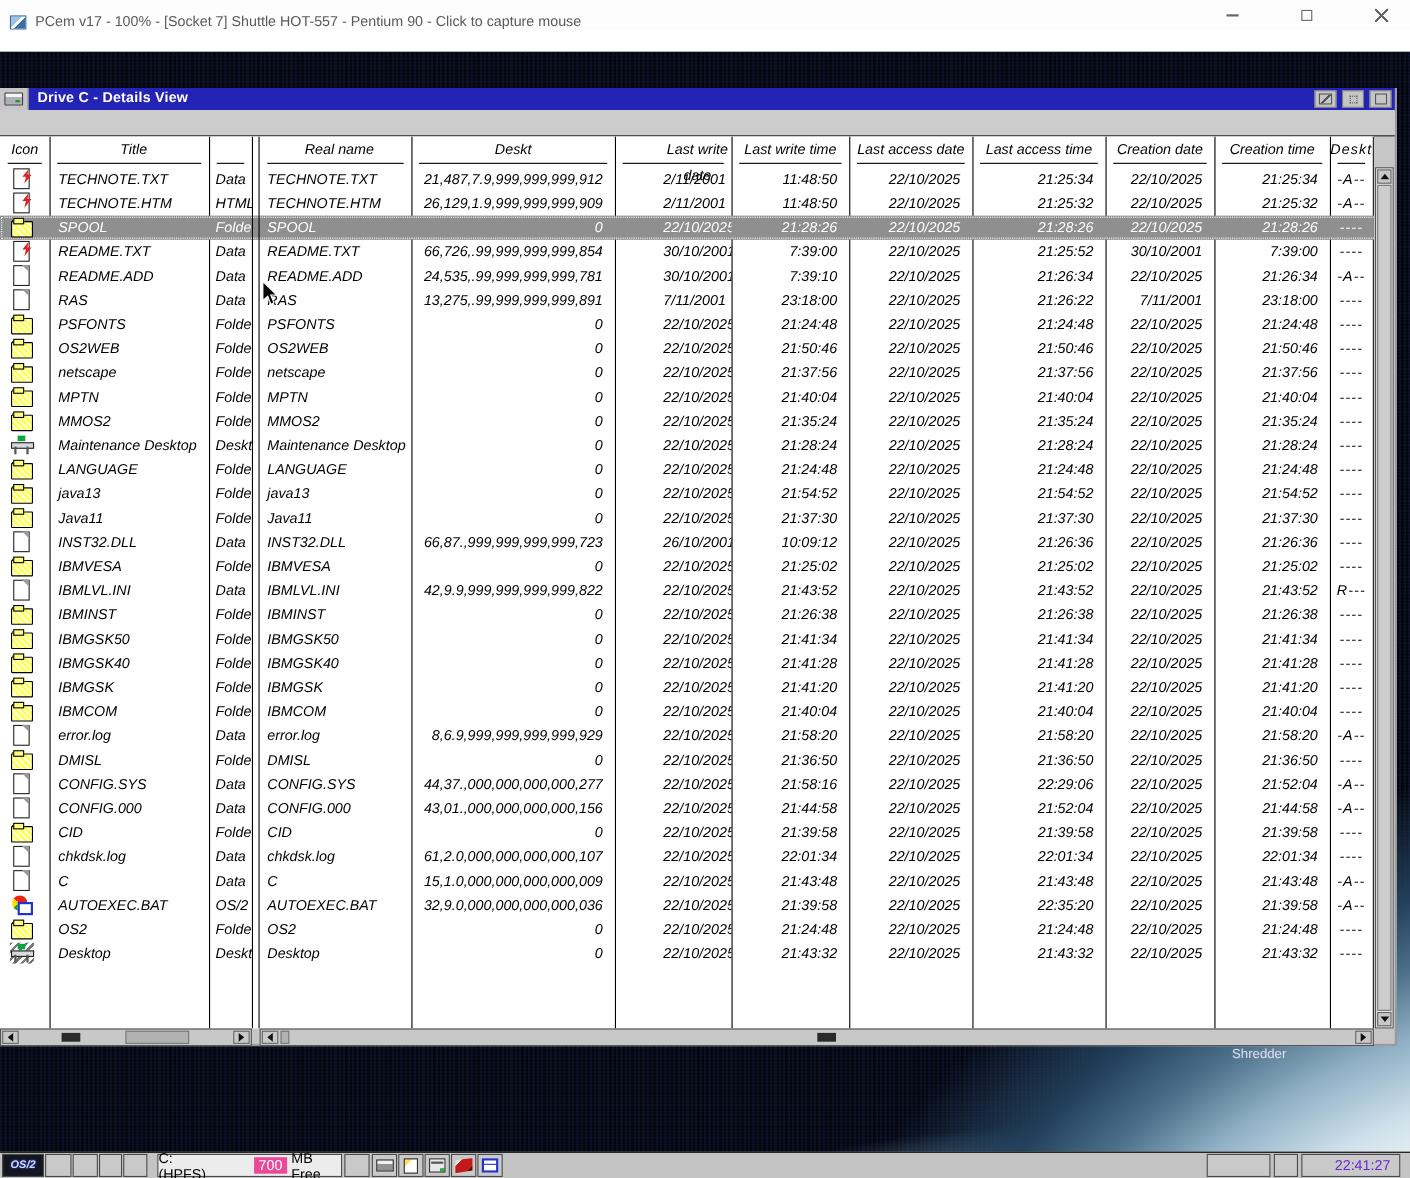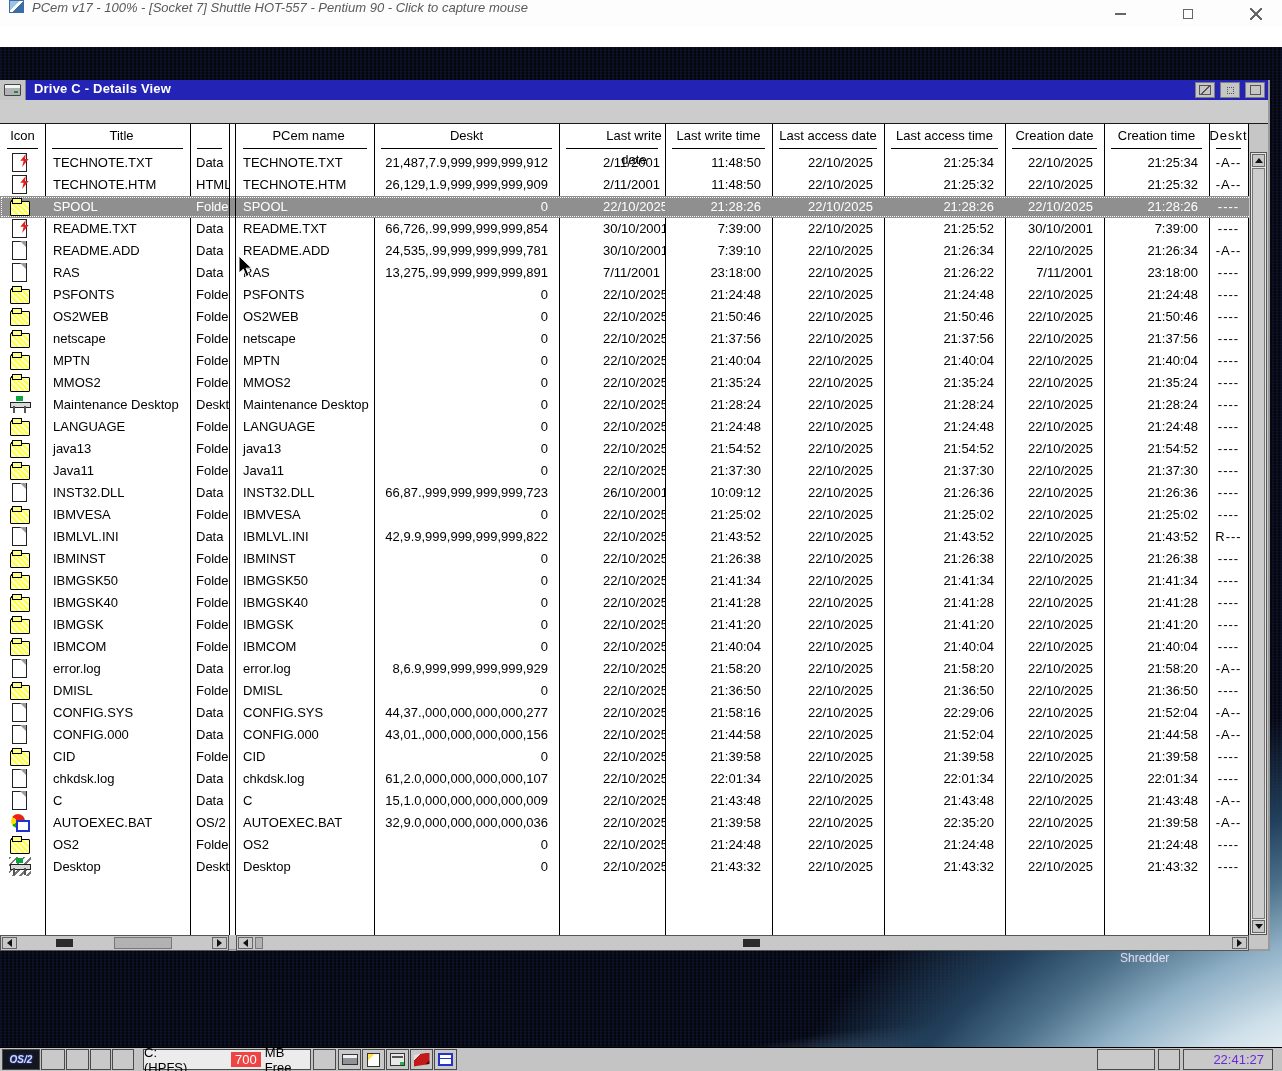--- a/index.html
+++ b/index.html
@@ -2,21 +2,21 @@
 <html><head>
 <meta charset="utf-8">
 <style>
   * { margin:0; padding:0; box-sizing:border-box; }
   html,body { width:1282px; height:1071px; overflow:hidden; background:#000;
     font-family:"Liberation Sans", sans-serif; }
 
   
   .pcem { position:absolute; left:0; top:0; width:1282px; height:1071px; background:#fff; }
   .pcem-titlebar { position:absolute; left:0; top:0; width:100%; height:27px; background:#fdfdfd;
-    display:flex; align-items:flex-start;font-style:italic; }
+    display:flex; align-items:flex-end; }
   .pcem-appicon { width:15px; height:13px; margin-left:9px; border:1px solid #3a6ea5;
     background:linear-gradient(135deg,#9cc3e5 0 40%,#fff 40% 55%,#3a6ea5 55%); }
   .pcem-title { margin-left:8px; font-size:13px; color:#5a5a5a; }
   .pcem-controls { position:absolute; right:14px; top:0; height:27px; width:160px;
     display:flex; align-items:center; justify-content:space-between; }
   .wbtn { width:24px; height:20px; display:flex; align-items:center; justify-content:center; }
   .glyph-min { width:11px; height:2px; background:#666; }
   .glyph-max { width:10px; height:10px; border:1px solid #666; }
   .glyph-close { width:12px; height:12px;
     background:
@@ -65,21 +65,21 @@
     font-size:13px; font-weight:bold; color:#111; }
   .os2-menubar .mitem { display:inline-block; padding:0 13px; }
   .os2-menubar .mitem::first-letter { text-decoration:underline; }
   .os2-menubar .mitem:first-child { margin-left:7px; }
 
   
   .table-area { position:absolute; left:0; top:44px; width:1249px; height:811px; background:#fff; overflow:hidden; }
   .vline { position:absolute; top:0; bottom:0; width:1px; background:#000; z-index:1; }
   .vline.split { z-index:3; }
 
-  .hrow, .trow { position:relative; display:flex; width:1252px; }
+  .hrow, .trow { position:relative; display:flex; width:1252px;font-style:italic; }
   .hrow { height:28px; z-index:2; }
   .trow { height:22px; z-index:2; }
   .cell { font-size:13px; color:#000; line-height:22px; white-space:nowrap; overflow:hidden; }
   .hcell { position:relative; font-size:13px; color:#000; line-height:24px; text-align:center; }
   .hcell::after { content:""; position:absolute; left:7px; right:7px; bottom:3px; border-bottom:1px solid #000; }
   .hcell.nol::after { display:none; }
 
   .c-icon { width:45px; } .c-title { width:145px; padding-left:8px; }
   .c-type { width:39px; padding-left:6px; } .c-split { width:7px; }
   .c-real { width:138px; padding-left:7px; } .c-size { width:185px; }
@@ -144,21 +144,21 @@
   
   .warpbar { position:absolute; left:0; top:1000px; width:1282px; height:24px; background:#c4c4c4;
     border-top:1px solid #000; }
   .seg { position:absolute; top:1px; height:21px; background:#c9c9c9; border:1px solid #4a4a4a; }
   .logo-seg { left:2px; width:38px; background:#14161f;
     display:flex; align-items:center; justify-content:center; }
   .logo-text { font-size:10px; font-style:italic; font-weight:bold; color:#cfd6ff;
     text-shadow:0 0 2px #46f; }
   .drive-seg { left:143px; width:168px; background:#ececec; display:flex; align-items:center;
     justify-content:center; gap:4px; font-size:13px; color:#000; }
-  .free-badge { background:#ef4444; color:#fff; padding:0 4px; font-size:13px;margin-left:32px; }
+  .free-badge { background:#ec4899; color:#fff; padding:0 4px; font-size:13px;margin-left:32px; }
   .clock-seg { left:1183px; width:90px; display:flex; align-items:center; justify-content:flex-end;
     padding-right:8px; font-size:13px; color:#6d28d9; }
   .tray-icon { position:absolute; top:1px; width:23px; height:21px; border:1px solid #4a4a4a;
     background:#c9c9c9; display:flex; align-items:center; justify-content:center; }
   .i-printer { width:16px; height:11px; background:linear-gradient(#f0f0f0 0 35%, #8f9398 35%); border:1px solid #333; }
   .i-pages { width:13px; height:14px; background:linear-gradient(135deg,#ffe24d 0 30%,#fff 30%); border:1px solid #333; }
   .i-winlist { width:15px; height:13px; border:1px solid #333; background:
       linear-gradient(#27b24a,#27b24a) no-repeat 9px 8px / 4px 3px,
       linear-gradient(#555,#555) no-repeat 1px 2px / 11px 2px, #e8e8e8; }
   .i-shred { width:16px; height:14px; background:linear-gradient(135deg,#e0e0e0 0 25%, #c21a1a 25% 75%, #5a0b0b 75%);
@@ -246,21 +246,21 @@
         <span class="vline" style="left:1005px"></span>
         <span class="vline" style="left:1104px"></span>
         <span class="vline" style="left:1209px"></span>
         <span class="vline" style="left:1248px"></span>
 
         <div class="hrow">
           <div class="hcell c-icon">Icon</div>
           <div class="hcell c-title">Title</div>
           <div class="hcell c-type"></div>
           <div class="hcell c-split nol"></div>
-          <div class="hcell c-real">PCem name</div>
+          <div class="hcell c-real">Real name</div>
           <div class="hcell c-size">Deskt</div>
           <div class="hcell c-lwd">Last write date</div>
           <div class="hcell c-lwt">Last write time</div>
           <div class="hcell c-lad">Last access date</div>
           <div class="hcell c-lat">Last access time</div>
           <div class="hcell c-cd">Creation date</div>
           <div class="hcell c-ct">Creation time</div>
           <div class="hcell c-flags">Deskt</div>
         </div>
 

